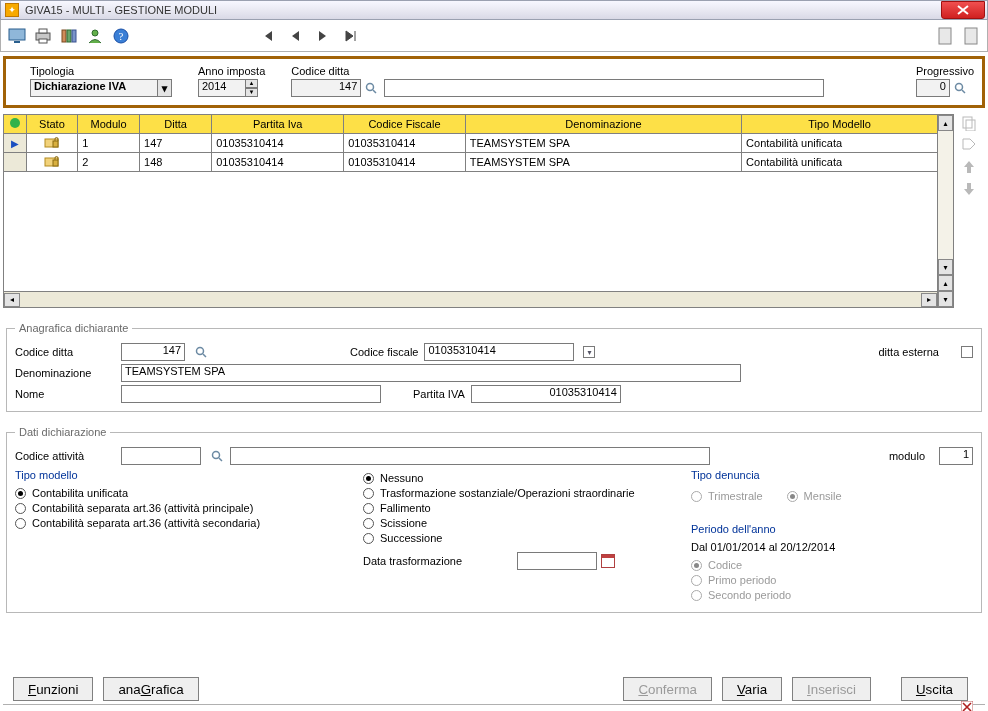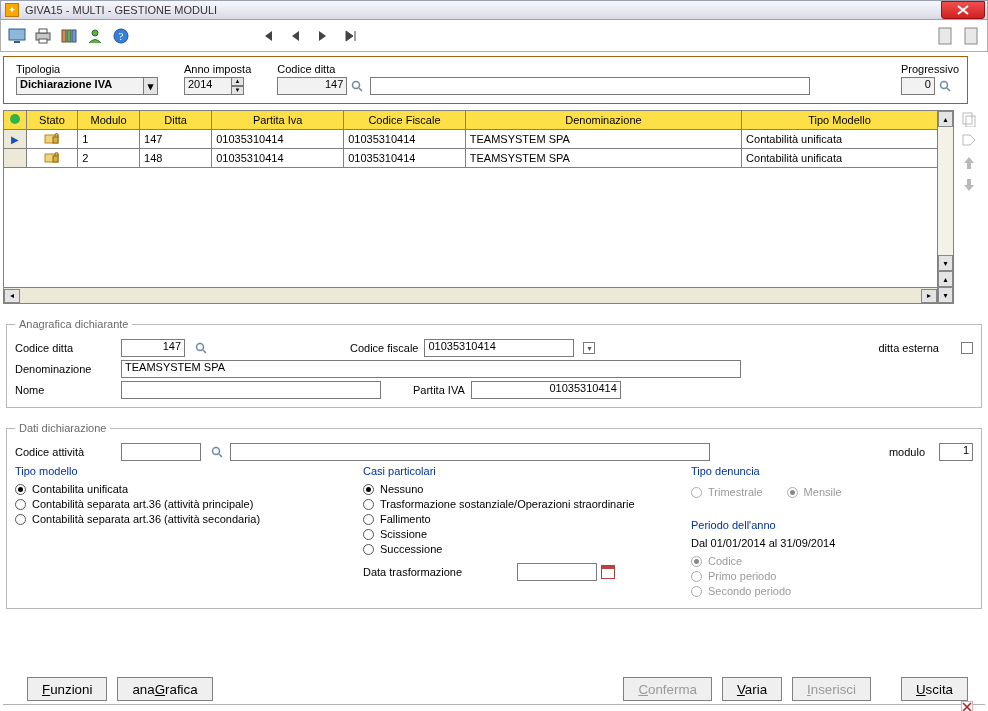--- a/index.html
+++ b/index.html
@@ -16,21 +16,21 @@
   
   .toolbar { height: 32px; background: #fff; border: 1px solid #b0b0b0; border-top:none; display:flex; align-items:center; padding: 0 6px; gap: 6px; }
   .tbtn { width: 20px; height: 20px; display:flex; align-items:center; justify-content:center; }
   .tbtn svg { display:block; }
   .nav-set { display:flex; gap: 8px; margin-left: 120px; }
   .spacer { flex: 1; }
   .right-icons { display:flex; gap: 6px; }
   .right-icons .tbtn svg rect { fill:#e8e8e8; stroke:#888; }
 
   
-  .panel { border: 1px solid #a16207; margin: 4px 20px 0 3px; padding: 6px 8px 8px 12px; position: relative; }
+  .panel { border: 3px solid #a16207; margin: 4px 3px 0 3px; padding: 6px 8px 8px 24px; position: relative; }
   .filters-row { display:flex; align-items:flex-end; gap: 26px; }
   .fld-label { margin-bottom: 2px; }
   .dd { display:flex; align-items:center;font-weight:bold; }
   .dd-input, .txt, .num { border: 1px solid #7a7a7a; height: 18px; padding: 0 3px; background: #f2f2f2; }
   .dd-btn { width: 14px; height: 18px; border: 1px solid #7a7a7a; border-left: none; background:#e4e4e4; display:flex; align-items:center; justify-content:center; }
   .spin { display:flex; }
   .spin .arrows { width: 12px; display:flex; flex-direction:column; }
   .spin .arrows div { flex:1; border:1px solid #7a7a7a; border-left:none; background:#e4e4e4; font-size:6px; line-height:7px; text-align:center; }
   .num-right { text-align: right; width: 70px; }
   .mag { width: 14px; height: 14px; margin-left: 3px; display:inline-flex; align-items:center; justify-content:center; color:#6c8aa3; }
@@ -83,21 +83,21 @@
   .radio-dot.checked::after { content:""; width:5px; height:5px; background:#000; border-radius:50%; }
   .radio-dot.disabled { border-color:#aaa; }
   .radio-dot.disabled.checked::after { background:#888; }
   .disabled-text { color:#9a9a9a; }
   .indent { padding-left: 14px; margin-top: 8px; }
   .date-pick { display:flex; align-items:center; gap:4px; margin-top: 8px; }
   .date-pick .cal { width:14px; height:14px; display:inline-block; border:1px solid #b04040; background:#fff; position:relative; }
   .date-pick .cal::before { content:""; position:absolute; top:0; left:0; right:0; height:3px; background:#c04040; }
 
   
-  .btnbar { position:absolute; left:17px; right:0; bottom: 10px; padding: 0 10px; display:flex; align-items:center; }
+  .btnbar { position:absolute; left:3px; right:0; bottom: 10px; padding: 0 10px; display:flex; align-items:center; }
   .btn { border:1px solid #808080; background:#efefef; height:24px; padding: 0 14px; margin-right: 10px; }
   .btn.disabled { color:#9a9a9a; }
   .btnbar .right { margin-left:auto; display:flex; }
   .btn .u { text-decoration: underline; }
 
   
   .status-strip { position:absolute; left:3px; right:3px; bottom:0; height:7px; border-top:1px solid #b0b0b0; background:#fff; }
   .status-x { position:absolute; right:10px; bottom:-2px; width:16px; height:12px; color:#b02020; display:flex; align-items:center; justify-content:center; }
 
   .checkbox { width:12px; height:12px; border:1px solid #7a7a7a; background:#fff; display:inline-block; }
@@ -394,21 +394,20 @@
           <span class="radio-dot"></span>
           <span>Contabilità separata art.36 (attività principale)</span>
         </div>
       <div class="radio-row">
           <span class="radio-dot"></span>
           <span>Contabilità separata art.36 (attività secondaria)</span>
         </div>
     </div>
 
     <div class="col" style="width:300px">
-      <div class="col-title">Casi particolari</div>
       <div class="radio-row">
           <span class="radio-dot checked"></span>
           <span>Nessuno</span>
         </div>
       <div class="radio-row">
           <span class="radio-dot"></span>
           <span>Trasformazione sostanziale/Operazioni straordinarie</span>
         </div>
       <div class="radio-row">
           <span class="radio-dot"></span>
@@ -435,21 +434,21 @@
         <div class="radio-row disabled-text">
             <span class="radio-dot disabled"></span>
             <span>Trimestrale</span>
           </div>
         <div class="radio-row disabled-text">
             <span class="radio-dot disabled checked"></span>
             <span>Mensile</span>
           </div>
       </div>
       <div class="col-title" style="margin-top:18px">Periodo dell'anno</div>
-      <div>Dal 01/01/2014 al 31/09/2014</div>
+      <div>Dal 01/01/2014 al 20/12/2014</div>
       <div class="radio-row disabled-text" style="margin-top:6px">
           <span class="radio-dot disabled checked"></span>
           <span>Codice</span>
         </div>
       <div class="radio-row disabled-text">
           <span class="radio-dot disabled"></span>
           <span>Primo periodo</span>
         </div>
       <div class="radio-row disabled-text">
           <span class="radio-dot disabled"></span>

